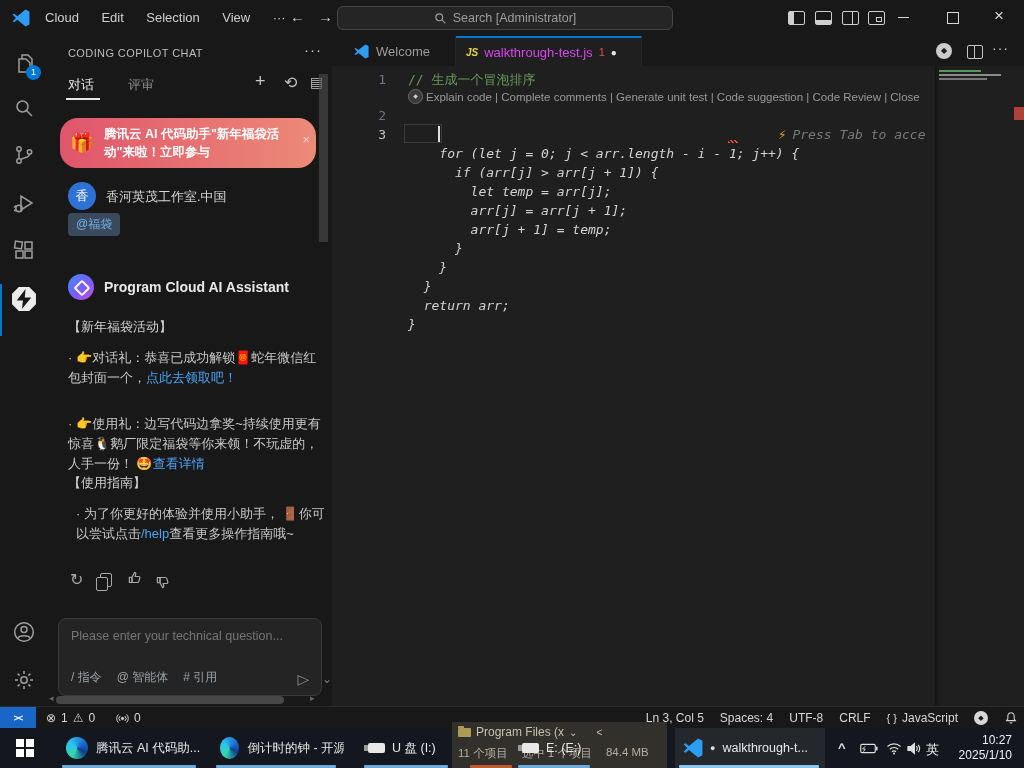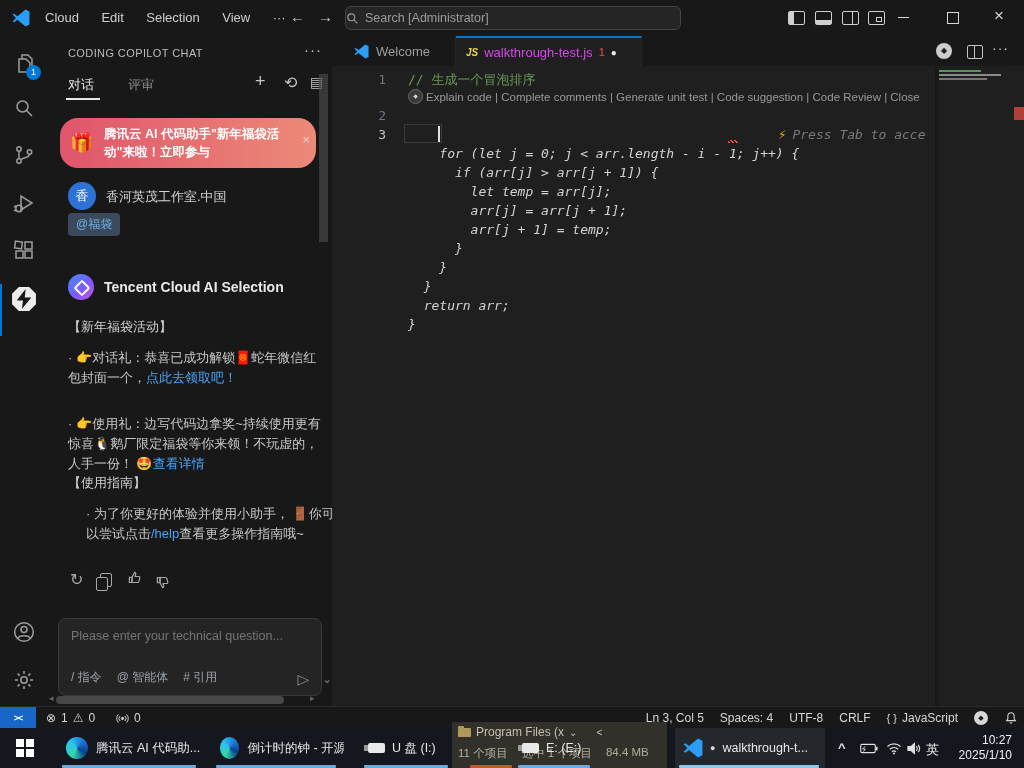--- a/index.html
+++ b/index.html
@@ -32,21 +32,21 @@
     <div class="abs" style="left:36px;top:0;">
       <span class="menu">Cloud</span>
       <span class="menu">Edit</span>
       <span class="menu">Selection</span>
       <span class="menu">View</span>
       <span class="menu">···</span>
     </div>
     <span class="abs ic" style="left:290px;top:8px;font-size:15px;color:#cfcfcf;">←</span>
     <span class="abs ic" style="left:318px;top:8px;font-size:15px;color:#cfcfcf;">→</span>
 
-    <div class="abs" style="left:345px;top:6px;width:334px;height:22px;background:#252526;border:1px solid #454545;border-radius:6px;display:flex;align-items:center;gap:6px;">
+    <div class="abs" style="left:337px;top:6px;width:334px;height:22px;background:#252526;border:1px solid #454545;border-radius:6px;display:flex;align-items:center;justify-content:center;gap:6px;">
       <span>
           <svg width="13" height="13" viewBox="0 0 16 16" fill="none" stroke="#9d9d9d" stroke-width="1.4">
             <circle cx="6.5" cy="6.5" r="4.2"></circle>
             <path d="M10 10 L14 14"></path>
           </svg>
         </span>
       <span style="color:#9d9d9d;font-size:12.5px;">Search [Administrator]</span>
     </div>
 
     <div class="abs" style="left:788px;top:11px;width:15px;height:12px;border:1px solid #cfcfcf;border-radius:2px;">
@@ -142,35 +142,35 @@
       <span style="position:absolute;right:6px;top:14px;color:#f6d2d2;font-size:13px;">×</span>
     </div>
 
     <div class="abs" style="left:20px;top:146px;width:28px;height:28px;border-radius:50%;background:#2f72d6;color:#fff;font-size:13px;line-height:28px;text-align:center;">香</div>
     <span class="abs" style="left:58px;top:152px;font-size:13px;color:#d4d4d4;">香河英茂工作室.中国</span>
     <span class="abs" style="left:20px;top:177px;padding:3px 8px;background:#3a4a5c;border-radius:4px;color:#6fb1e3;font-size:12px;">@福袋</span>
 
     <div class="abs" style="left:20px;top:238px;width:26px;height:26px;border-radius:50%;background:linear-gradient(135deg,#3f8cff,#7a5cff 55%,#c94fd8);">
       <div style="position:absolute;left:8px;top:8px;width:8px;height:8px;border:2px solid #fff;transform:rotate(45deg);border-radius:2px;"></div>
     </div>
-    <span class="abs" style="left:56px;top:243px;font-size:14px;font-weight:bold;color:#e8e8e8;">Tencent Cloud AI Selection</span>
+    <span class="abs" style="left:56px;top:243px;font-size:14px;font-weight:bold;color:#e8e8e8;">Program Cloud AI Assistant</span>
 
     <span class="abs" style="left:20px;top:282px;font-size:13px;color:#d0d0d0;">【新年福袋活动】</span>
 
     <div class="abs" style="left:20px;top:312px;width:254px;font-size:13px;line-height:20px;color:#c8c8c8;">
       <span>· 👉对话礼：恭喜已成功解锁🧧蛇年微信红包封面一个，</span><span style="color:#4aa3f5;">点此去领取吧！</span>
     </div>
 
     <div class="abs" style="left:20px;top:378px;width:254px;font-size:13px;line-height:20px;color:#c8c8c8;">
       <span>· 👉使用礼：边写代码边拿奖~持续使用更有惊喜🐧鹅厂限定福袋等你来领！不玩虚的，人手一份！ 🤩</span><span style="color:#4aa3f5;">查看详情</span>
     </div>
 
     <span class="abs" style="left:20px;top:438px;font-size:13px;color:#d0d0d0;">【使用指南】</span>
 
-    <div class="abs" style="left:38px;top:468px;width:254px;font-size:13px;line-height:20px;color:#c8c8c8;">
+    <div class="abs" style="left:28px;top:468px;width:254px;font-size:13px;line-height:20px;color:#c8c8c8;">
       <span>· 为了你更好的体验并使用小助手， 🚪你可以尝试点击</span><span style="color:#4aa3f5;">/help</span><span>查看更多操作指南哦~</span>
     </div>
 
     <span class="abs ic" style="left:22px;top:534px;font-size:16px;color:#a8a8a8;">↻</span>
     <div class="abs" style="left:52px;top:537px;width:10px;height:12px;border:1.4px solid #a8a8a8;border-radius:2px;">
       <div style="position:absolute;left:-5px;top:3px;width:10px;height:12px;border:1.4px solid #a8a8a8;border-radius:2px;background:#181818;"></div>
     </div>
     <div class="abs" style="left:78px;top:533px;">
       <svg width="18" height="18" viewBox="0 0 24 24" fill="none" stroke="#a8a8a8" stroke-width="1.6">
           <path d="M8 11l3.5-6.5c1 0 1.8.9 1.5 1.9L12.2 10h4.6c1.1 0 1.9 1 1.6 2l-1.3 4.6c-.2.8-1 1.4-1.9 1.4H8z"></path>

